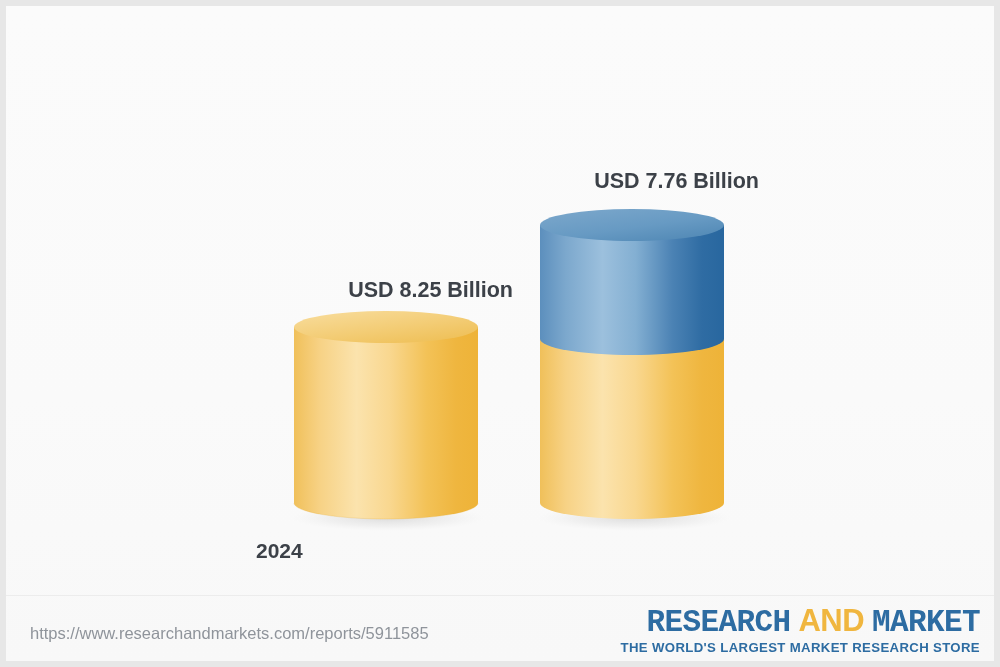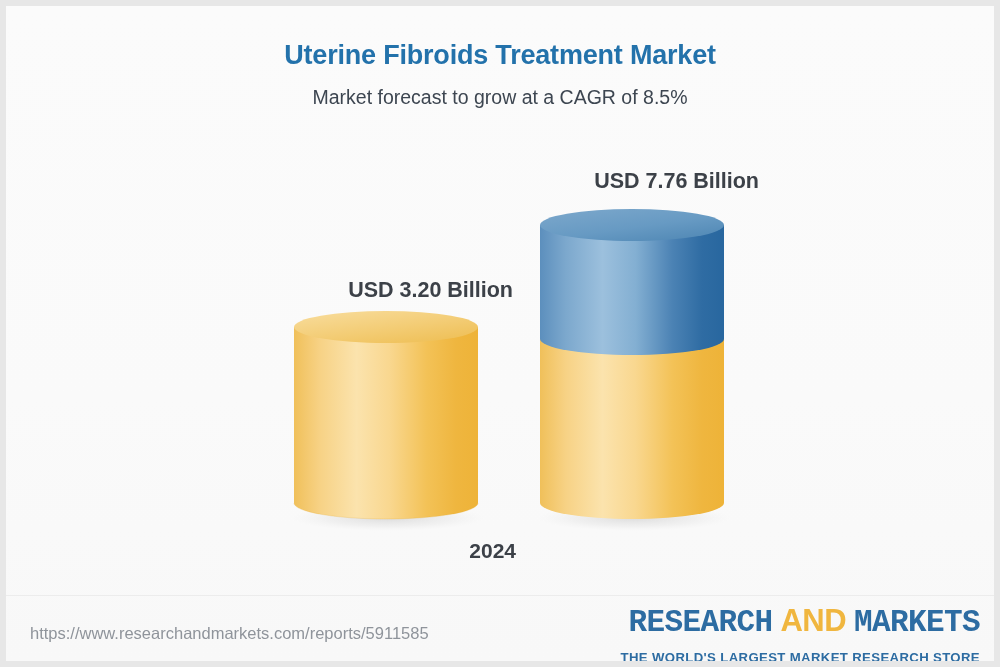--- a/index.html
+++ b/index.html
@@ -74,21 +74,21 @@
     font-size: 21.5px;
     font-weight: bold;
     color: #3c4148;
     white-space: nowrap;
   }
 
   
   .year-label {
     position: absolute;
     width: 260px;
-    text-align: right;
+    text-align: left;
     font-size: 21px;
     font-weight: bold;
     color: #3c4148;
   }
 
   .cylinder-svg {
     position: absolute;
     display: block;
   }
 
@@ -131,37 +131,33 @@
   }
   #brand-wordmark .b-blue { color: #2d6ca2; font-family: Liberation Mono, monospace; }
   #brand-wordmark .b-gold { color: #f0b63f; }
   #brand-tagline {
     font-size: 13.2px;
     font-weight: bold;
     color: #2d6ca2;
     letter-spacing: 0.35px;
     line-height: 16px;
     white-space: nowrap;
-    margin-top: 10px;
+    margin-top: 0;
   }
 </style>
 </head>
 <body>
 
 <div id="infographic">
   <div id="canvas">
 
-    <div id="header">
-      <div id="chart-title">Uterine Fibroids Treatment Market</div>
-      <div id="chart-subtitle">Market forecast to grow at a CAGR of 8.5%</div>
-    </div>
 
     <div id="plot">
 
-      <div class="value-label" style="left: 247px; top: 272px;">USD 3.20 Billion</div>
+      <div class="value-label" style="left: 247px; top: 272px;">USD 8.25 Billion</div>
 
       <svg class="cylinder-svg" style="left: 282px; top: 305px;" width="196" height="222" viewBox="0 0 196 222">
         <defs>
           <linearGradient id="yellowBody1" x1="0" y1="0" x2="1" y2="0">
             <stop offset="0%" stop-color="#f0c05a"></stop>
             <stop offset="14%" stop-color="#f7d285"></stop>
             <stop offset="34%" stop-color="#fbe2ab"></stop>
             <stop offset="52%" stop-color="#f9d徐88"></stop>
             <stop offset="53%" stop-color="#f8d храм87"></stop>
             <stop offset="72%" stop-color="#f3c257"></stop>
@@ -249,20 +245,20 @@
       </svg>
 
     </div>
 
     <div id="footer-rule"></div>
     <div id="footer">
       <div id="source-url">https://www.researchandmarkets.com/reports/5911585</div>
 
       <div id="brand-logo">
         <div id="brand-wordmark">
-          <span class="b-blue">RESEARCH</span><span>&nbsp;</span><span class="b-gold">AND</span><span>&nbsp;</span><span class="b-blue">MARKETS</span>
+          <span class="b-blue">RESEARCH</span><span>&nbsp;</span><span class="b-gold">AND</span><span>&nbsp;</span><span class="b-blue">MARKET</span>
         </div>
         <div id="brand-tagline">THE WORLD'S LARGEST MARKET RESEARCH STORE</div>
       </div>
     </div>
 
   </div>
 </div>
 
 </body></html>

